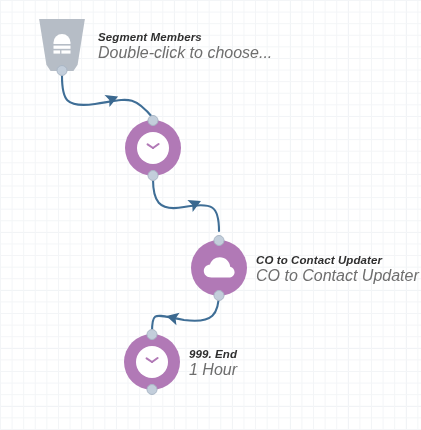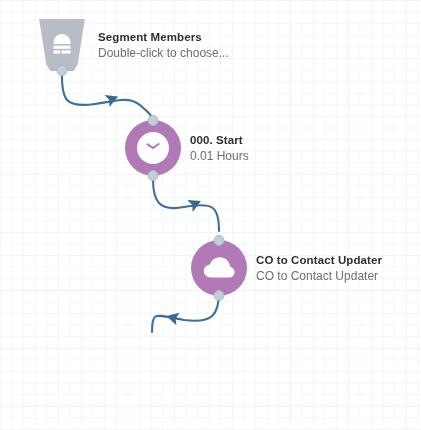--- a/index.html
+++ b/index.html
@@ -23,20 +23,21 @@
       linear-gradient(to right,  #f3f5f7 1px, transparent 1px),
       linear-gradient(to bottom, #f3f5f7 1px, transparent 1px),
       linear-gradient(to right,  #e9edf1 1px, transparent 1px),
       linear-gradient(to bottom, #e9edf1 1px, transparent 1px);
     background-size:
       11.6px 11.6px,
       11.6px 11.6px,
       58px 58px,
       58px 58px;
     background-position: 0 0, 0 0, 0 0, 0 0;
+    font-style: italic;
   }
 
   
   #links {
     position: absolute;
     left: 0;
     top: 0;
     width: 421px;
     height: 430px;
     pointer-events: none;
@@ -125,21 +126,21 @@
     white-space: nowrap;
   }
   .label-title {
     font-size: 11.5px;
     font-weight: bold;
     color: #2f2f2f;
     line-height: 16px;
     letter-spacing: 0.1px;
   }
   .label-sub {
-    font-size: 12px;
+    font-size: 16px;
     font-weight: normal;
     color: #6e6e6e;
     line-height: 16px;
   }
   .funnel-node-wrap .node-label { margin-left: 10px; }
 </style>
 </head>
 <body>
 
 <div id="canvas">
@@ -185,36 +186,49 @@
       <div class="inner-disc">
         <svg width="24" height="24" viewBox="0 0 24 24">
           <circle cx="12" cy="12" r="11" fill="#ffffff"></circle>
           <path d="M12 12 L6.6 8.4" stroke="#b179b6" stroke-width="2.1" stroke-linecap="round" fill="none"></path>
           <path d="M12 12 L17.6 8.0" stroke="#b179b6" stroke-width="2.1" stroke-linecap="round" fill="none"></path>
         </svg>
       </div>
       <div class="port top"></div>
       <div class="port bottom"></div>
     </div>
-    <div class="node-label">
-      <div class="label-title">000.  Start</div>
-      <div class="label-sub">0.01 Hours</div>
-    </div>
   </div>
 
   <div class="node" style="left:219px; top:268px;">
     <div class="node-shape circle-node">
       <svg width="32" height="24" viewBox="0 0 32 24">
         <path d="M8.4 21.5 C3.9 21.5 0.8 18.6 0.8 15.0 C0.8 11.6 3.5 8.9 7.0 8.6
                  C8.1 4.3 12.1 1.2 16.8 1.2 C22.3 1.2 26.8 5.4 27.2 10.7
                  C29.9 11.4 31.6 13.6 31.6 16.2 C31.6 19.2 29.0 21.5 25.8 21.5 Z" fill="#ffffff"></path>
       </svg>
       <div class="port top"></div>
       <div class="port bottom"></div>
     </div>
     <div class="node-label">
       <div class="label-title">CO to Contact Updater</div>
       <div class="label-sub">CO to Contact Updater</div>
     </div>
   </div>
 
+  <div class="node" style="left:152px; top:362px;">
+    <div class="node-shape circle-node">
+      <div class="inner-disc">
+        <svg width="24" height="24" viewBox="0 0 24 24">
+          <circle cx="12" cy="12" r="11" fill="#ffffff"></circle>
+          <path d="M12 12 L6.6 8.4" stroke="#b179b6" stroke-width="2.1" stroke-linecap="round" fill="none"></path>
+          <path d="M12 12 L17.6 8.0" stroke="#b179b6" stroke-width="2.1" stroke-linecap="round" fill="none"></path>
+        </svg>
+      </div>
+      <div class="port top"></div>
+      <div class="port bottom"></div>
+    </div>
+    <div class="node-label">
+      <div class="label-title">999. End</div>
+      <div class="label-sub">1 Hour</div>
+    </div>
+  </div>
 
 </div>
 
 </body></html>

